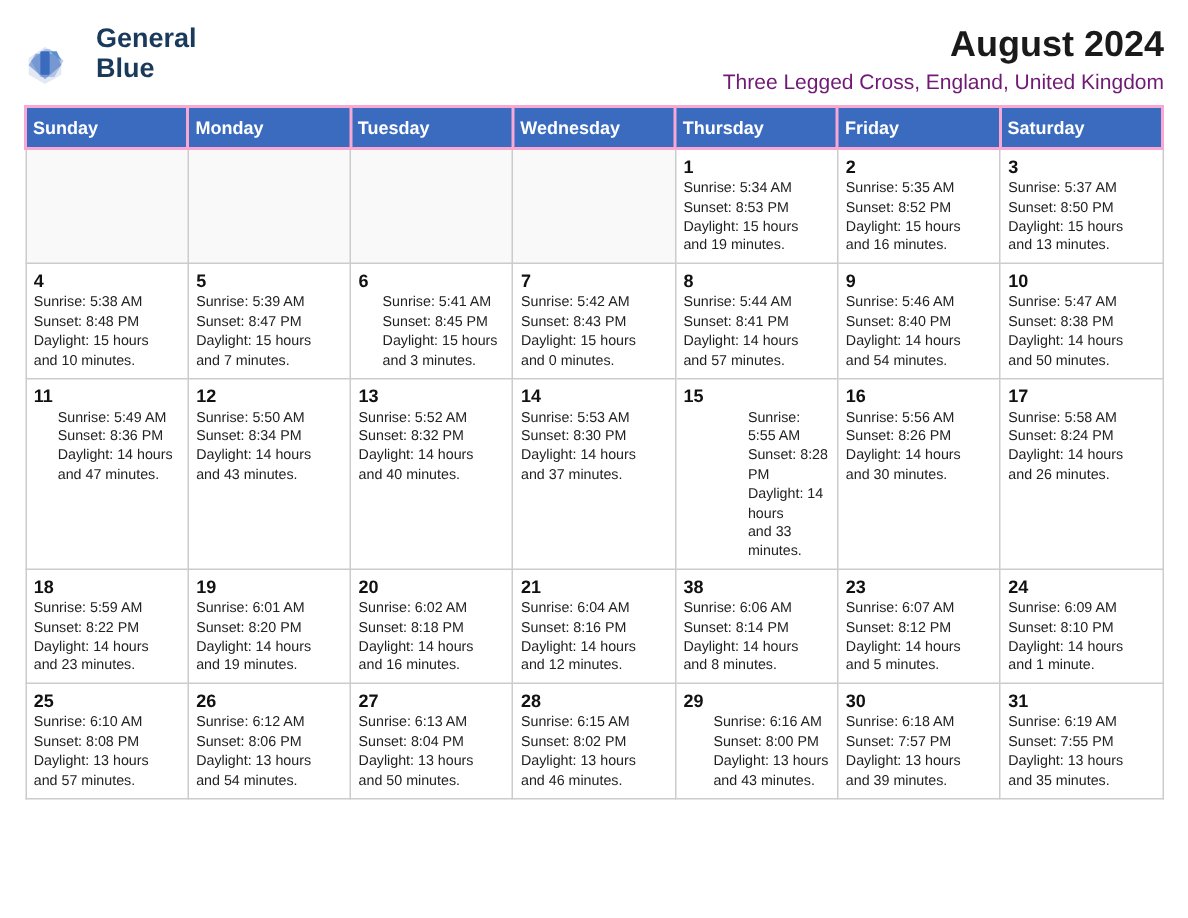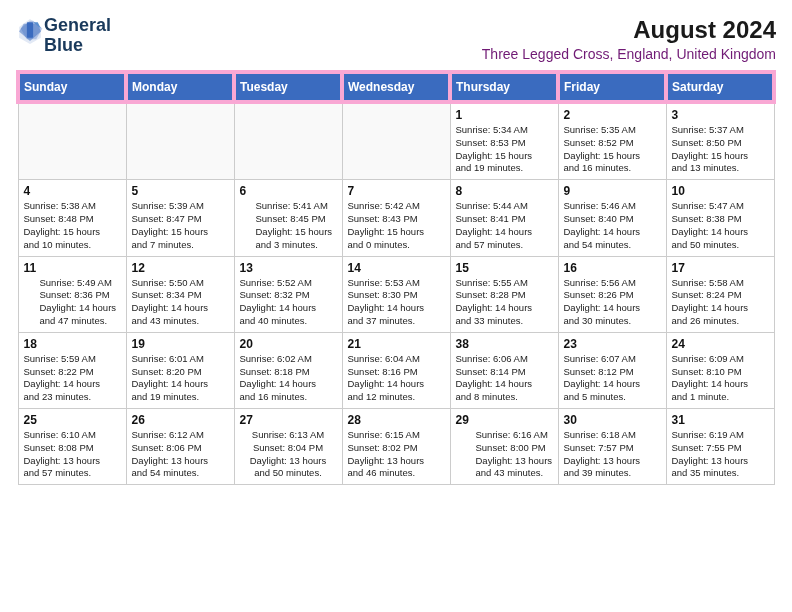--- a/index.html
+++ b/index.html
@@ -11,22 +11,22 @@
       padding: 16px;
     }
     .header {
       display: flex;
       justify-content: space-between;
       align-items: flex-start;
       margin-bottom: 4px;
     }
     .logo {
       display: flex;
-      align-items: flex-start;
-      gap: 0;
+      align-items: flex-end;
+      gap: 20px;
     }
     .logo-text {
       font-size: 18px;
       font-weight: bold;
       color: #1a3a5c;
       line-height: 1.1;
     }
     .logo-icon {
       width: 28px;
       height: 28px;
@@ -49,21 +49,21 @@
       border-collapse: collapse;
       margin-top: 8px;
     }
     .calendar th {
       background: #3a6bbf;
       color: #fff;
       font-size: 12px;
       font-weight: bold;
       padding: 6px 4px;
       text-align: left;
-      border: 4px solid #f9a8d4;
+      border: 2px solid #f9a8d4;
     }
     .calendar td {
       border: 1px solid #ccc;
       vertical-align: top;
       padding: 4px 5px;
       font-size: 10px;
       color: #333;
       width: calc(100% / 7);
       min-height: 85px;
       background: #fff;
@@ -222,21 +222,21 @@
         </td>
         <td>
           <span class="day-number">14</span>
           <div class="day-info" style="white-space: pre-line;">Sunrise: 5:53 AM
 Sunset: 8:30 PM
 Daylight: 14 hours
 and 37 minutes.</div>
         </td>
         <td>
           <span class="day-number">15</span>
-          <div class="day-info" style="white-space: pre-line;">Sunrise: 5:55 AM
+          <div class="day-info" style="white-space: pre-line; margin-left: 43px;">Sunrise: 5:55 AM
 Sunset: 8:28 PM
 Daylight: 14 hours
 and 33 minutes.</div>
         </td>
         <td>
           <span class="day-number">16</span>
           <div class="day-info" style="white-space: pre-line;">Sunrise: 5:56 AM
 Sunset: 8:26 PM
 Daylight: 14 hours
 and 30 minutes.</div>
@@ -310,21 +310,21 @@
         </td>
         <td>
           <span class="day-number">26</span>
           <div class="day-info" style="white-space: pre-line;">Sunrise: 6:12 AM
 Sunset: 8:06 PM
 Daylight: 13 hours
 and 54 minutes.</div>
         </td>
         <td>
           <span class="day-number">27</span>
-          <div class="day-info" style="white-space: pre-line; text-align: center;">Sunrise: 6:13 AM
+          <div class="day-info" style="white-space: pre-line;">Sunrise: 6:13 AM
 Sunset: 8:04 PM
 Daylight: 13 hours
 and 50 minutes.</div>
         </td>
         <td>
           <span class="day-number">28</span>
           <div class="day-info" style="white-space: pre-line;">Sunrise: 6:15 AM
 Sunset: 8:02 PM
 Daylight: 13 hours
 and 46 minutes.</div>

